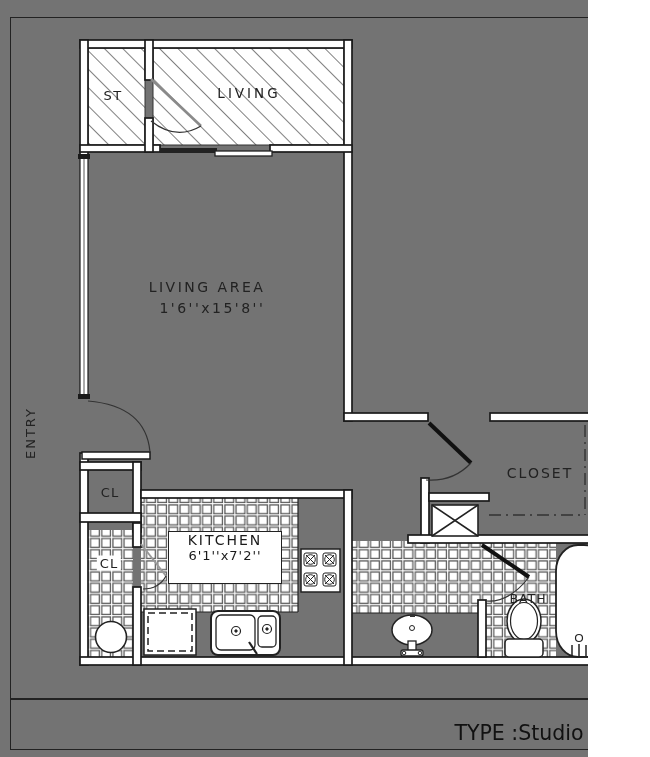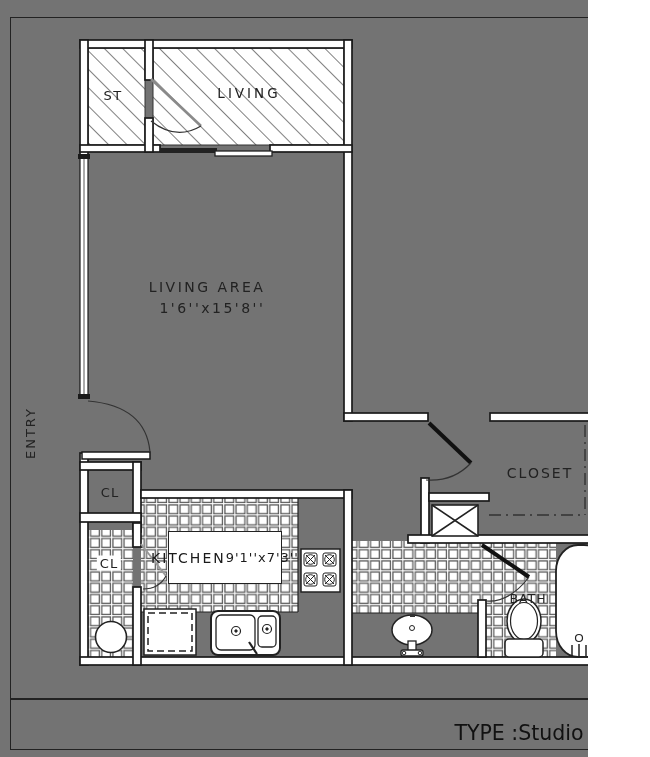--- a/index.html
+++ b/index.html
@@ -12,21 +12,21 @@
   .lbl{position:absolute;transform:translate(-50%,-50%);white-space:nowrap;
        font-family:"DejaVu Sans",sans-serif;color:#222;}
   .lbl-st{left:113px;top:95px;font-size:13px;letter-spacing:1.5px;}
   .lbl-balcony{left:249px;top:93px;font-size:13.5px;letter-spacing:3px;}
   .lbl-living{left:207px;top:298px;font-size:14px;letter-spacing:2.5px;text-align:right;line-height:21px;}
   .lbl-entry{left:30px;top:433px;font-size:13px;letter-spacing:2px;transform:translate(-50%,-50%) rotate(-90deg);}
   .lbl-clu{left:110px;top:492px;font-size:13px;letter-spacing:1px;}
   .lbl-cll{left:109px;top:563px;font-size:13px;letter-spacing:1px;background:#fff;padding:0 3px;}
   .kitchen-box{position:absolute;left:168px;top:531px;width:114px;height:53px;
                background:#fff;border:1.4px solid #222;box-sizing:border-box;
-               display:flex;flex-direction:row;align-items:center;justify-content:center;}
+               display:flex;flex-direction:column;align-items:center;}
   .kitchen-box .k1{font-size:14px;letter-spacing:2px;}
   .kitchen-box .k2{font-size:13px;letter-spacing:1px;}
   .lbl-closet{left:540px;top:473px;font-size:14px;letter-spacing:2px;}
   .lbl-bath{left:528px;top:598px;font-size:12.5px;letter-spacing:1px;text-align:center;}
   .footer-name{left:212px;top:733px;font-size:30px;color:#111;letter-spacing:0.5px;}
   .footer-type{left:519px;top:733px;font-size:20.5px;color:#111;display:flex;gap:0;}
 </style>
 </head>
 <body>
 
@@ -212,21 +212,21 @@
   <div class="lbl lbl-balcony">LIVING</div>
   <div class="lbl lbl-living">
     <div>LIVING AREA</div>
     <div>1'6''x15'8''</div>
   </div>
   <div class="lbl lbl-entry">ENTRY</div>
   <div class="lbl lbl-clu">CL</div>
   <div class="lbl lbl-cll">CL</div>
   <div class="kitchen-box">
     <div class="k1">KITCHEN</div>
-    <div class="k2">9'1''x7'3''</div>
+    <div class="k2">6'1''x7'2''</div>
   </div>
   <div class="lbl lbl-closet">CLOSET</div>
   <div class="lbl lbl-bath">BATH</div>
 
   <div class="footer-sep"></div>
   <div class="lbl footer-type">
     <span>TYPE :</span>
     <span>Studio</span>
   </div>
 

